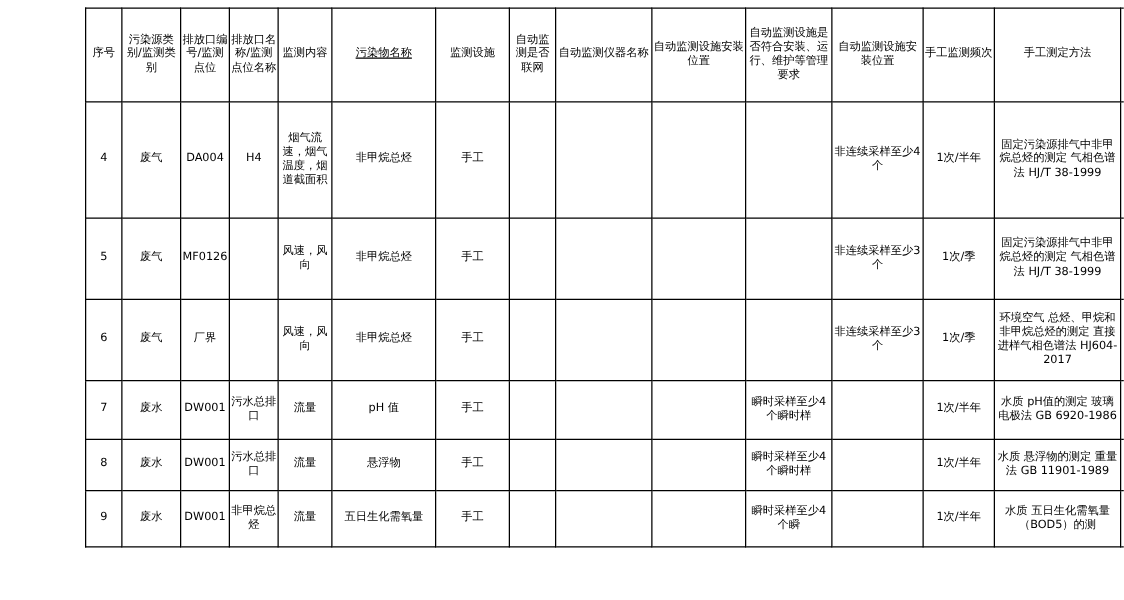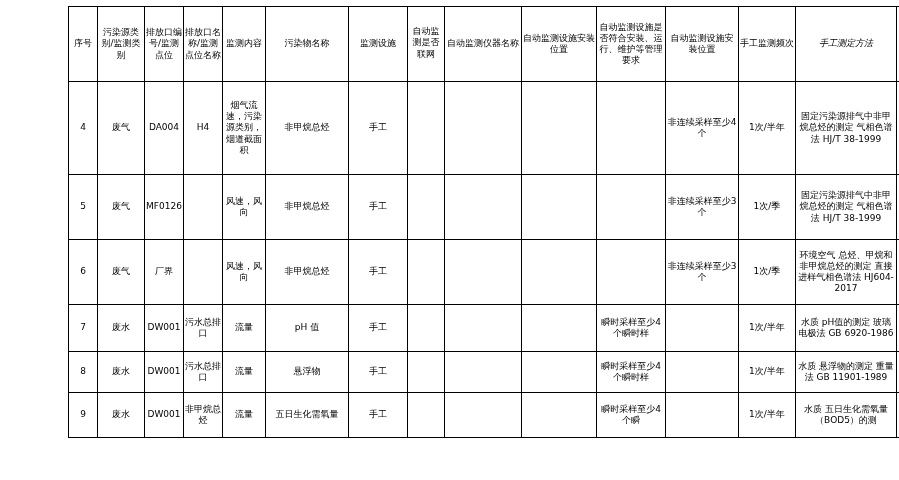--- a/index.html
+++ b/index.html
@@ -52,29 +52,29 @@
   .r7 td { height: 44px; }
   .r8 td { height: 38px; }
   .r9 td { height: 42px; }
 
   
   .c-seq    { width: 26px; }
   .c-type   { width: 44px; margin-top: 48px; }
   .c-code   { width: 36px; border-radius: 18px; }
   .c-name   { width: 36px; }
   .c-content{ width: 40px; }
-  .c-poll   { width: 80px; }
+  .c-poll   { width: 80px; text-decoration: underline; }
   .c-device { width: 56px; }
   .c-net    { width: 34px; font-family: Liberation Mono, monospace; }
   .c-instr  { width: 74px; }
   .c-pos    { width: 72px; }
   .c-req    { width: 66px; margin-top: 30px; }
   .c-method { width: 70px; }
   .c-freq   { width: 54px; margin-left: 12px; }
-  .c-measure{ width: 98px; font-style: italic; }
+  .c-measure{ width: 98px; }
   .c-other  { width: 48px; }
 </style>
 </head>
 <body>
 
 <div id="sheet">
   <table class="grid">
     <thead>
       <tr>
         <td class="c-seq">序号</td>
@@ -93,21 +93,21 @@
         <td class="c-measure">手工测定方法</td>
         <td class="c-other">其他信息</td>
       </tr>
     </thead>
     <tbody>
       <tr class="r4">
         <td>4</td>
         <td>废气</td>
         <td>DA004</td>
         <td>H4</td>
-        <td>烟气流速，污染源类别，烟道截面积</td>
+        <td>烟气流速，烟气温度，烟道截面积</td>
         <td>非甲烷总烃</td>
         <td>手工</td>
         <td></td>
         <td></td>
         <td></td>
         <td></td>
         <td>非连续采样至少4个</td>
         <td>1次/半年</td>
         <td>固定污染源排气中非甲烷总烃的测定 气相色谱法 HJ/T 38-1999</td>
         <td>/</td>

